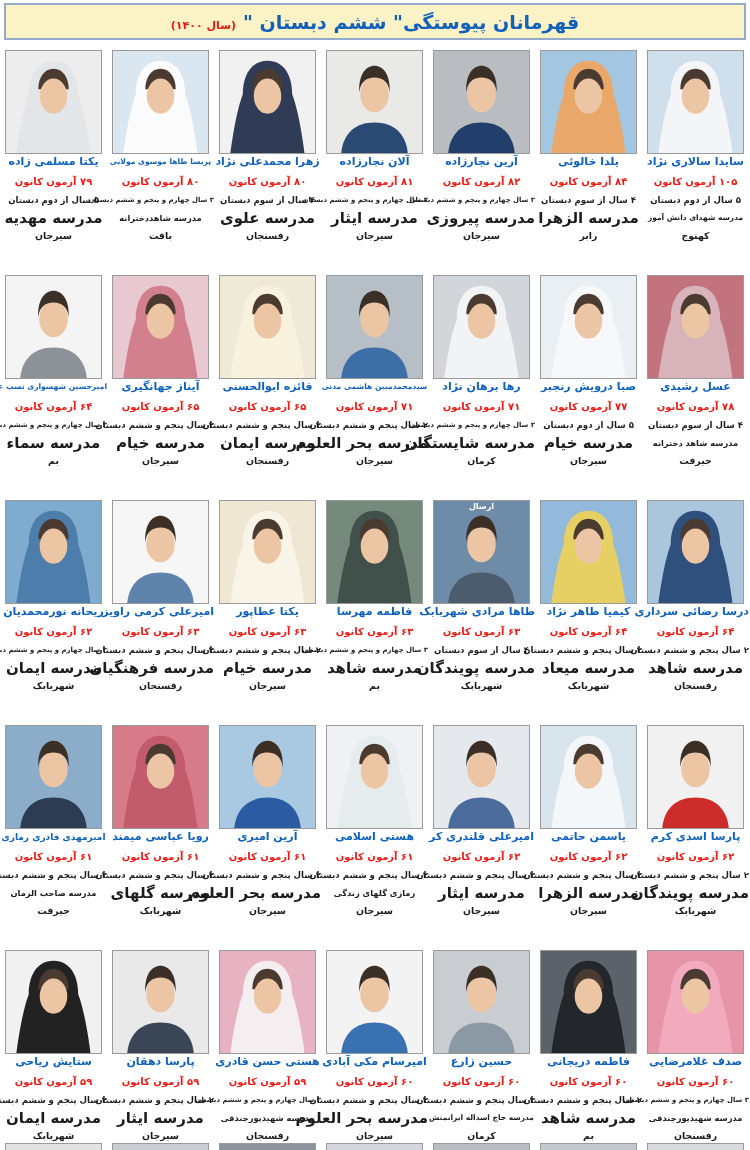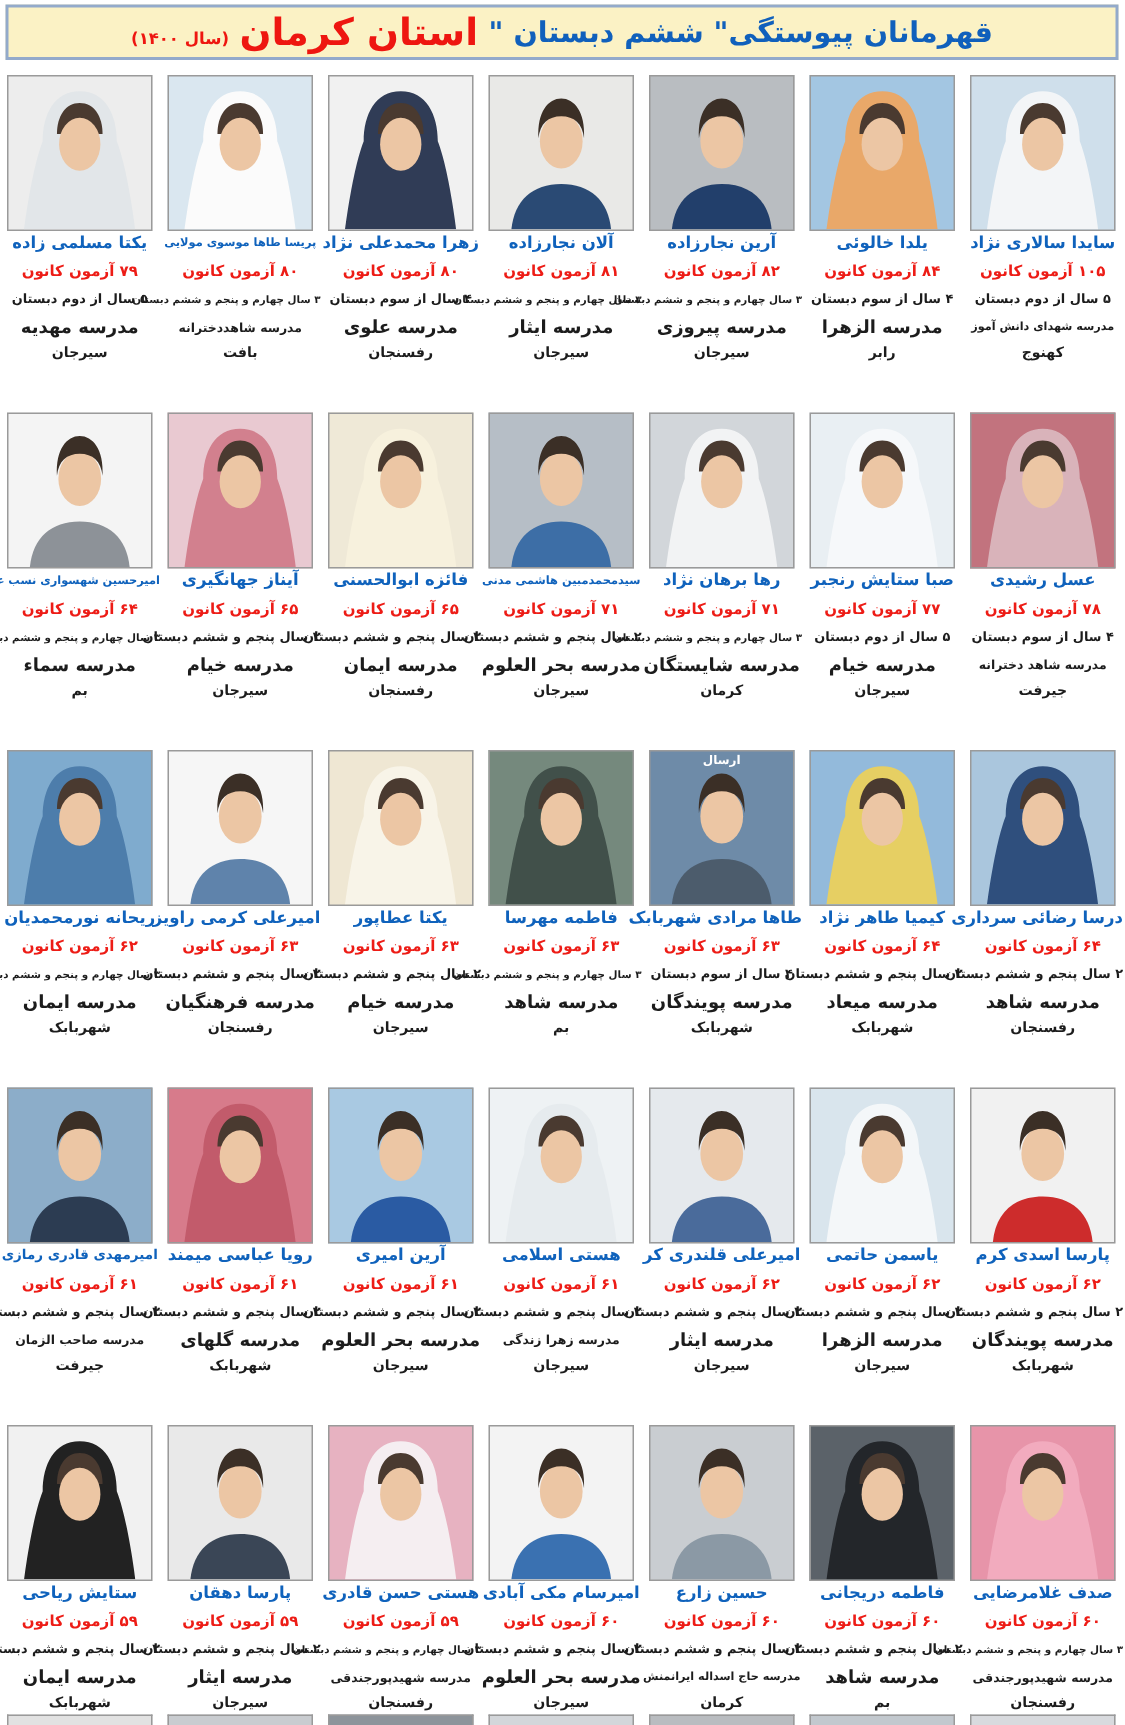--- a/index.html
+++ b/index.html
@@ -28,40 +28,39 @@
   }
   .photo svg{position:absolute;left:0;top:0;width:100%;height:100%;display:block}
   .ov{position:absolute;top:1px;left:0;right:0;text-align:center;color:#fff;font-size:8px;line-height:9px}
 
   .name{margin-top:1px;color:#0F62BC;font-size:11px;white-space:nowrap;line-height:14px}
   .name.sz-s{font-size:9px}
   .name.sz-xs{font-size:7.6px}
   .exam{margin-top:6px;color:#ED1C16;font-size:10px;white-space:nowrap;line-height:13px}
   .years{margin-top:6px;color:#1C1C1C;font-size:8.6px;white-space:nowrap;line-height:12px}
   .years.sz-xs{font-size:6.9px}
-  .school{margin-top:6px;color:#1C1C1C;font-size:12px;white-space:nowrap;line-height:12px}
+  .school{margin-top:6px;color:#1C1C1C;font-size:15px;white-space:nowrap;line-height:12px}
   .school.sz-s{font-size:8.3px}
   .school.sz-xs{font-size:7.5px}
   .city{margin-top:6px;color:#1C1C1C;font-size:9.4px;white-space:nowrap;line-height:12px}
 
   .strip{
     position:absolute;left:0;right:0;bottom:0;height:7px;
     display:grid;grid-template-columns:repeat(7,107px);direction:rtl;padding:0 1px;
   }
   .strip .ph{
     width:97px;height:7px;margin:0 auto;box-sizing:border-box;
     border:1px solid #9A9A9A;border-bottom:none;
   }
 </style>
 </head>
 <body>
 
 <header class="header">
   <span class="t-blue">قهرمانان پیوستگی" ششم دبستان "</span>
-  <span class="t-red">استان کرمان</span>
   <span class="t-year">(سال ۱۴۰۰)</span>
 </header>
 
 <div class="grid" id="grid">
   <div class="card">
     <div class="photo girl" style="--bg: #CFDFEB; --garb: #F3F5F7;">
       <svg class="p-girl" viewBox="0 0 100 104" preserveAspectRatio="none">
         <path d="M50 10 C32 10 24 26 24 44 C16 64 11 104 11 104 L89 104 C89 104 84 64 76 44 C76 26 68 10 50 10 Z" fill="var(--garb)"></path>
         <path d="M50 18 C40 18 34 27 34 39 L66 39 C66 27 60 18 50 18 Z" fill="#4A3A30"></path>
         <ellipse cx="50" cy="46" rx="14.5" ry="18" fill="#ECC6A4"></ellipse>
@@ -191,21 +190,21 @@
 
   <div class="card">
     <div class="photo girl" style="--bg: #E9EFF3; --garb: #F6F8FA;">
       <svg class="p-girl" viewBox="0 0 100 104" preserveAspectRatio="none">
         <path d="M50 10 C32 10 24 26 24 44 C16 64 11 104 11 104 L89 104 C89 104 84 64 76 44 C76 26 68 10 50 10 Z" fill="var(--garb)"></path>
         <path d="M50 18 C40 18 34 27 34 39 L66 39 C66 27 60 18 50 18 Z" fill="#4A3A30"></path>
         <ellipse cx="50" cy="46" rx="14.5" ry="18" fill="#ECC6A4"></ellipse>
       </svg>
 
     </div>
-    <div class="name">صبا ستایش رنجبر</div>
+    <div class="name">صبا درویش رنجبر</div>
     <div class="exam">۷۷ آزمون کانون</div>
     <div class="years">۵ سال از دوم دبستان</div>
     <div class="school">مدرسه خیام</div>
     <div class="city">سیرجان</div>
   </div>
 
   <div class="card">
     <div class="photo girl" style="--bg: #D2D6DA; --garb: #F2F3F4;">
       <svg class="p-girl" viewBox="0 0 100 104" preserveAspectRatio="none">
         <path d="M50 10 C32 10 24 26 24 44 C16 64 11 104 11 104 L89 104 C89 104 84 64 76 44 C76 26 68 10 50 10 Z" fill="var(--garb)"></path>
@@ -456,21 +455,21 @@
       <svg class="p-girl" viewBox="0 0 100 104" preserveAspectRatio="none">
         <path d="M50 10 C32 10 24 26 24 44 C16 64 11 104 11 104 L89 104 C89 104 84 64 76 44 C76 26 68 10 50 10 Z" fill="var(--garb)"></path>
         <path d="M50 18 C40 18 34 27 34 39 L66 39 C66 27 60 18 50 18 Z" fill="#4A3A30"></path>
         <ellipse cx="50" cy="46" rx="14.5" ry="18" fill="#ECC6A4"></ellipse>
       </svg>
 
     </div>
     <div class="name">هستی اسلامی</div>
     <div class="exam">۶۱ آزمون کانون</div>
     <div class="years">۲ سال پنجم و ششم دبستان</div>
-    <div class="school sz-s">مدرسه زهرا زندگی</div>
+    <div class="school sz-s">رمازی گلهای زندگی</div>
     <div class="city">سیرجان</div>
   </div>
 
   <div class="card">
     <div class="photo boy" style="--bg: #A9C9E2; --garb: #2A5BA3;">
 
       <svg class="p-boy" viewBox="0 0 100 104" preserveAspectRatio="none">
         <path d="M15 104 C17 84 30 73 50 73 C70 73 83 84 85 104 Z" fill="var(--garb)"></path>
         <ellipse cx="50" cy="44" rx="15" ry="18.5" fill="#ECC6A4"></ellipse>
         <path d="M34 42 C33 24 41 15 50 15 C59 15 67 24 66 42 C65 32 59 27 50 27 C41 27 35 32 34 42 Z" fill="#3B2F26"></path>

